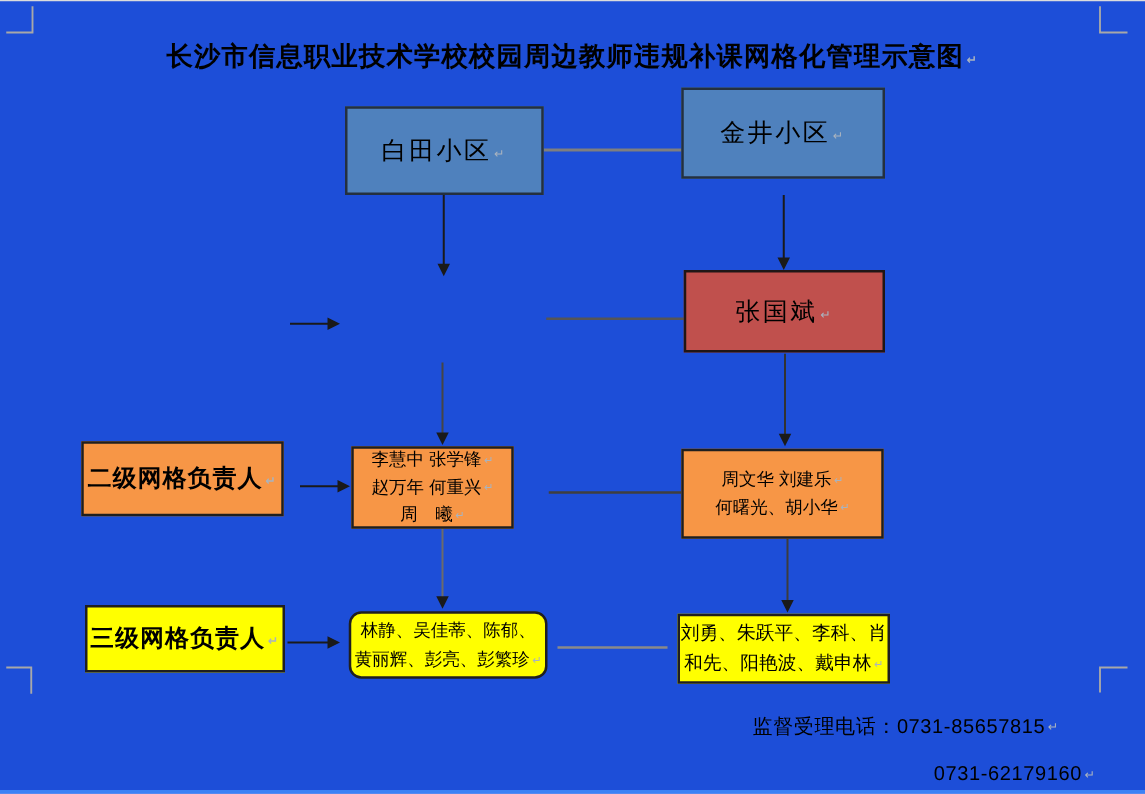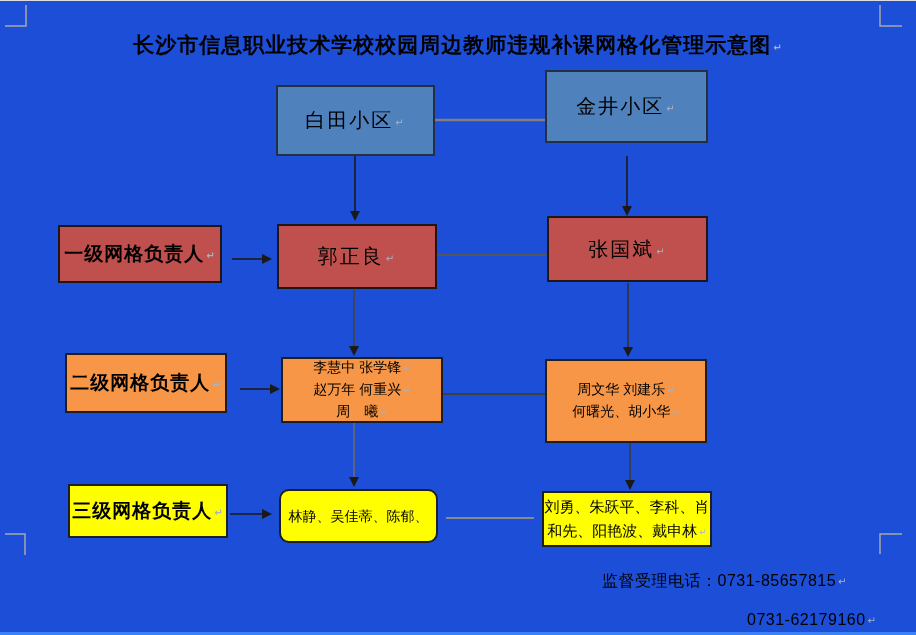--- a/index.html
+++ b/index.html
@@ -24,22 +24,22 @@
   .lvlabel{font-size:19px;font-weight:bold;letter-spacing:1px;}
 
   #box-community-left{left:276px;top:84px;width:159px;height:71px;}
   #box-community-right{left:545px;top:69px;width:163px;height:73px;}
 
   #box-l1-label{left:58px;top:224px;width:164px;height:58px;}
   #box-l1-left{left:277px;top:223px;width:160px;height:65px;}
   #box-l1-right{left:547px;top:215px;width:161px;height:66px;}
 
   #box-l2-label{left:65px;top:352px;width:162px;height:60px;}
-  #box-l2-left{left:281px;top:356px;width:162px;height:66px;font-size:14px;line-height:21px;}
-  #box-l2-right{left:545px;top:358px;width:162px;height:84px;font-size:14px;line-height:21px;}
+  #box-l2-left{left:281px;top:356px;width:130px;height:66px;font-size:14px;line-height:21px;}
+  #box-l2-right{left:545px;top:358px;width:162px;height:72px;font-size:14px;line-height:21px;}
 
   #box-l3-label{left:68px;top:483px;width:160px;height:54px;align-items:center;}
   #box-l3-left{left:279px;top:488px;width:159px;height:54px;font-size:14px;line-height:23px;border-radius:10px;}
   #box-l3-right{left:542px;top:490px;width:170px;height:56px;font-size:15px;line-height:24px;align-items:center;}
 
   .pm{color:#a9b3bf;font-size:10px;margin-left:2px;vertical-align:1px;}
   .small .pm{font-size:9px;}
 
   #footer-line1{position:absolute;left:602px;top:570px;font-size:16px;color:#000;letter-spacing:0.5px;}
   #footer-line2{position:absolute;left:747px;top:610px;font-size:16px;color:#000;letter-spacing:0.5px;}
@@ -106,26 +106,20 @@
     <span>长沙市信息职业技术学校校园周边教师违规补课网格化管理示意图</span><span class="pm">↵</span>
   </div>
 
   <div class="box blue name" id="box-community-left">
     <div class="line"><span>白田小区</span><span class="pm">↵</span></div>
   </div>
   <div class="box blue name" id="box-community-right">
     <div class="line"><span>金井小区</span><span class="pm">↵</span></div>
   </div>
 
-  <div class="box red lvlabel" id="box-l1-label">
-    <div class="line"><span>一级网格负责人</span><span class="pm">↵</span></div>
-  </div>
-  <div class="box red name" id="box-l1-left">
-    <div class="line"><span>郭正良</span><span class="pm">↵</span></div>
-  </div>
   <div class="box orange lvlabel" id="box-l2-label">
     <div class="line"><span>二级网格负责人</span><span class="pm">↵</span></div>
   </div>
 
   <div class="box red name" id="box-l1-right">
     <div class="line"><span>张国斌</span><span class="pm">↵</span></div>
   </div>
   <div class="box orange small" id="box-l2-left">
     <div class="line"><span>李慧中 张学锋</span><span class="pm">↵</span></div>
     <div class="line"><span>赵万年 何重兴</span><span class="pm">↵</span></div>
@@ -134,20 +128,21 @@
   <div class="box orange small" id="box-l2-right">
     <div class="line"><span>周文华 刘建乐</span><span class="pm">↵</span></div>
     <div class="line"><span>何曙光、胡小华</span><span class="pm">↵</span></div>
   </div>
 
   <div class="box yellow lvlabel" id="box-l3-label">
     <div class="line"><span>三级网格负责人</span><span class="pm">↵</span></div>
   </div>
   <div class="box yellow small" id="box-l3-left">
     <div class="line"><span>林静、吴佳蒂、陈郁、</span></div>
+    <div class="line"><span>黄丽辉、彭亮、彭繁珍</span><span class="pm">↵</span></div>
   </div>
   <div class="box yellow small" id="box-l3-right">
     <div class="line"><span>刘勇、朱跃平、李科、肖</span></div>
     <div class="line"><span>和先、阳艳波、戴申林</span><span class="pm">↵</span></div>
   </div>
 
   <div id="footer-line1">
     <span>监督受理电话：0731-85657815</span><span class="pm">↵</span>
   </div>
   <div id="footer-line2">

